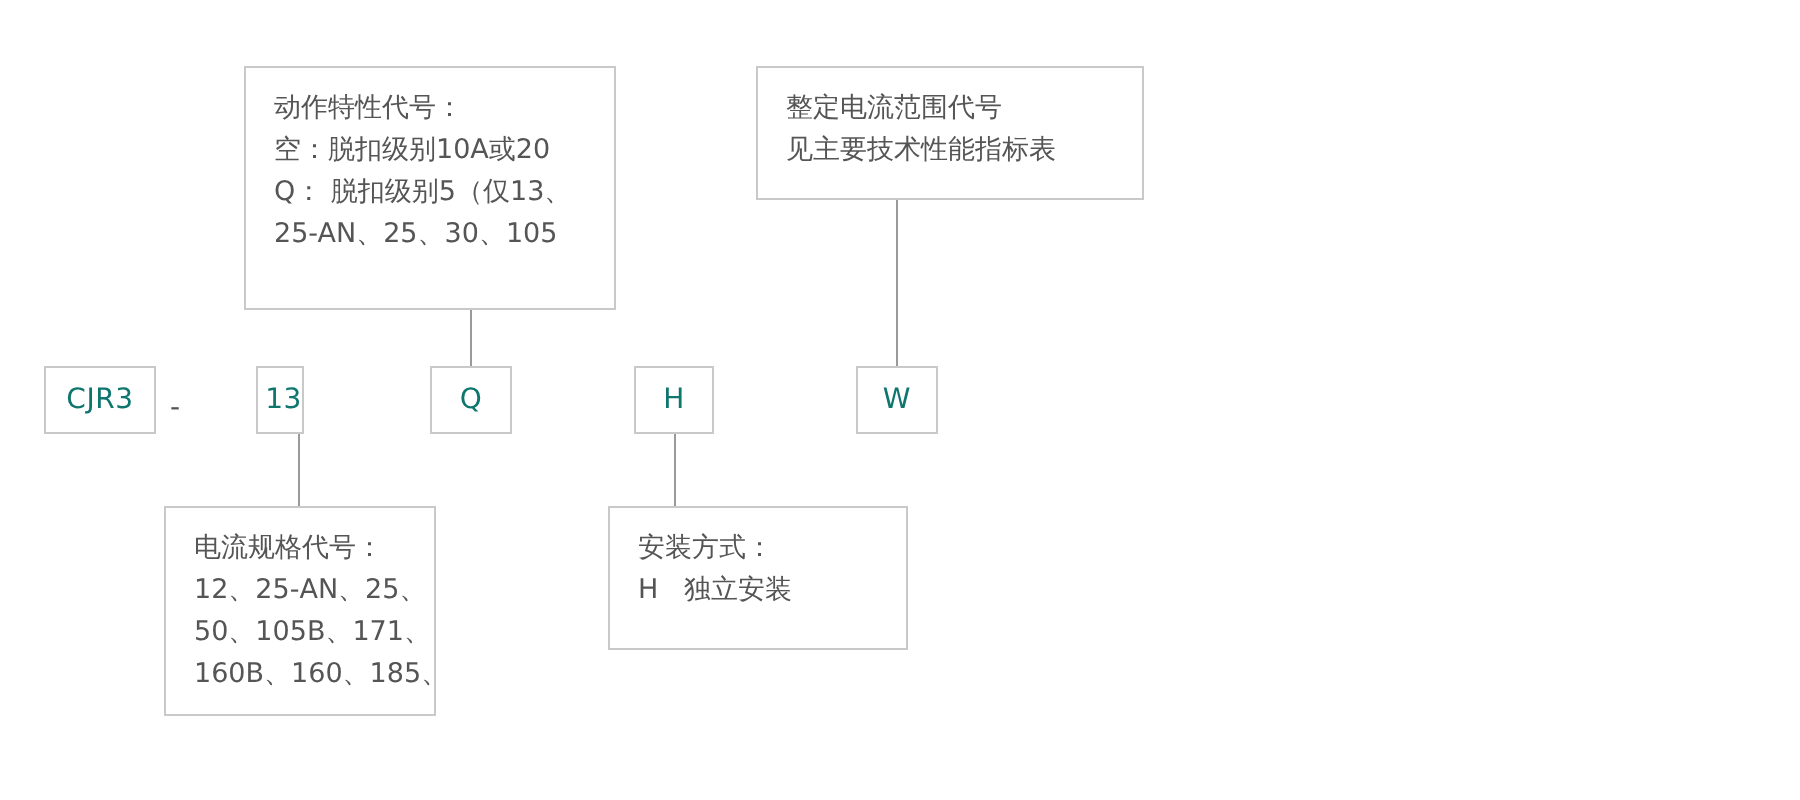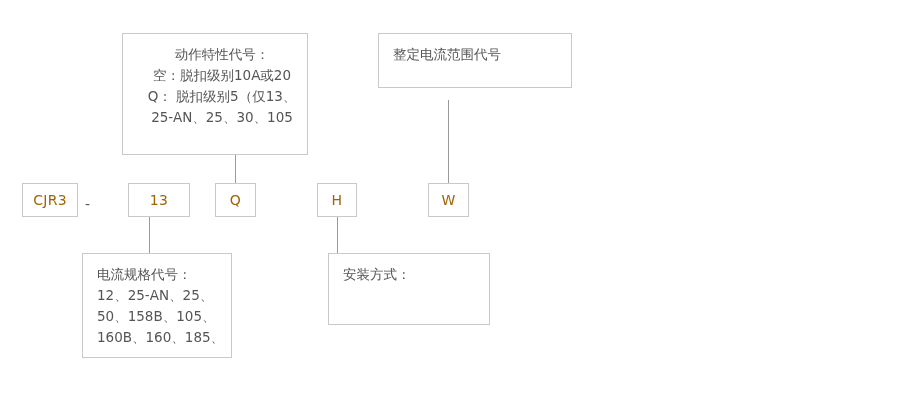--- a/index.html
+++ b/index.html
@@ -24,21 +24,21 @@
     border: 1px solid #c9c9c9;
     background: #ffffff;
     box-sizing: border-box;
   }
   
   .code-box {
     display: flex;
     align-items: center;
     justify-content: center;
     font-size: 14px;
-    color: #a16207;
+    color: #0f766e;
     letter-spacing: 0.3px;
   }
   
   .note-box {
     padding: 10px 0 10px 14px;
     font-size: 13.5px;
     line-height: 21px;
     color: #555555;
   }
   .note-line {
@@ -65,57 +65,59 @@
 <div id="diagram">
 
   <div class="conn conn-v" style="left:235px; top:155px; height:28px;"></div>
 
   <div class="conn conn-v" style="left:448px; top:100px; height:83px;"></div>
 
   <div class="conn conn-v" style="left:149px; top:217px; height:36px;"></div>
 
   <div class="conn conn-v" style="left:337px; top:217px; height:36px;"></div>
 
-  <div class="box note-box" style="left:122px; top:33px; width:186px; height:122px;text-align:center;">
+  <div class="box note-box" style="left:122px; top:33px; width:186px; height:122px;">
     <span class="note-line">动作特性代号：</span>
     <span class="note-line">空：脱扣级别10A或20</span>
     <span class="note-line">Q： 脱扣级别5（仅13、</span>
     <span class="note-line">25-AN、25、30、105</span>
   </div>
 
-  <div class="box note-box" style="left:378px; top:33px; width:194px; height:55px;">
+  <div class="box note-box" style="left:378px; top:33px; width:194px; height:67px;">
     <span class="note-line">整定电流范围代号</span>
+    <span class="note-line">见主要技术性能指标表</span>
   </div>
 
   <div class="box code-box" style="left:22px; top:183px; width:56px; height:34px;">
     <span>CJR3</span>
   </div>
 
   <span class="dash" style="left:85px; top:197px;">-</span>
 
-  <div class="box code-box" style="left:128px; top:183px; width:62px; height:34px;">
+  <div class="box code-box" style="left:128px; top:183px; width:24px; height:34px;justify-content:flex-end;">
     <span>13</span>
   </div>
 
   <div class="box code-box" style="left:215px; top:183px; width:41px; height:34px;">
     <span>Q</span>
   </div>
 
   <div class="box code-box" style="left:317px; top:183px; width:40px; height:34px;">
     <span>H</span>
   </div>
 
   <div class="box code-box" style="left:428px; top:183px; width:41px; height:34px;">
     <span>W</span>
   </div>
 
-  <div class="box note-box" style="left:82px; top:253px; width:150px; height:105px;">
+  <div class="box note-box" style="left:82px; top:253px; width:136px; height:105px;">
     <span class="note-line">电流规格代号：</span>
     <span class="note-line">12、25-AN、25、</span>
-    <span class="note-line">50、158B、105、</span>
+    <span class="note-line">50、105B、171、</span>
     <span class="note-line">160B、160、185、</span>
   </div>
 
-  <div class="box note-box" style="left:328px; top:253px; width:162px; height:72px;">
+  <div class="box note-box" style="left:304px; top:253px; width:150px; height:72px;">
     <span class="note-line">安装方式：</span>
+    <span class="note-line">H   独立安装</span>
   </div>
 
 </div>
 
 </body></html>

